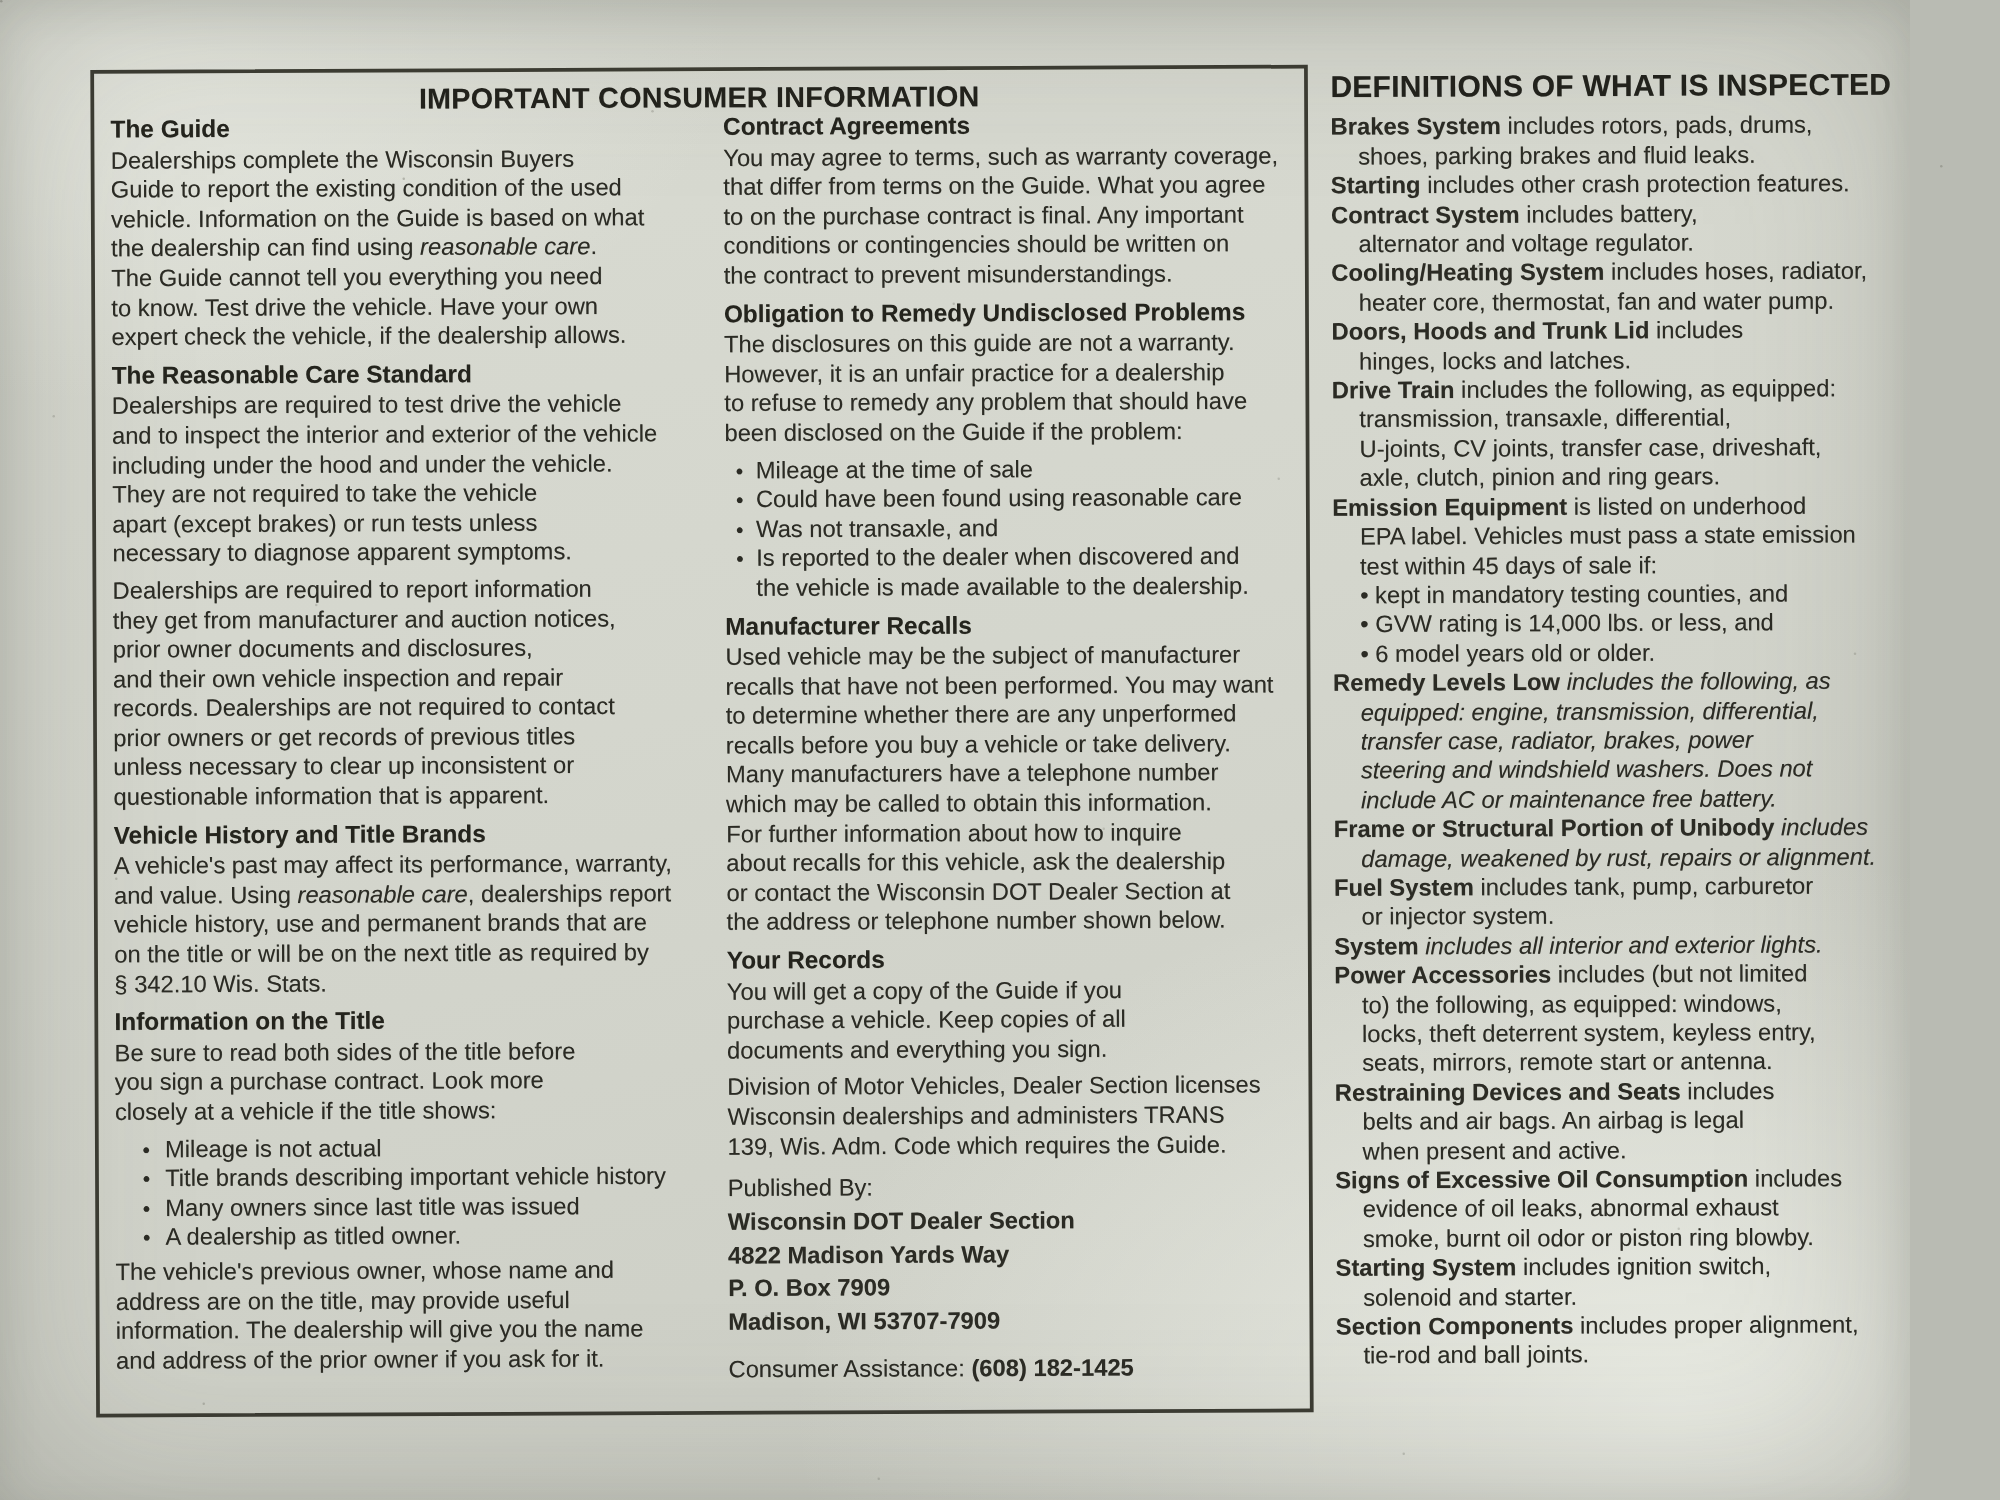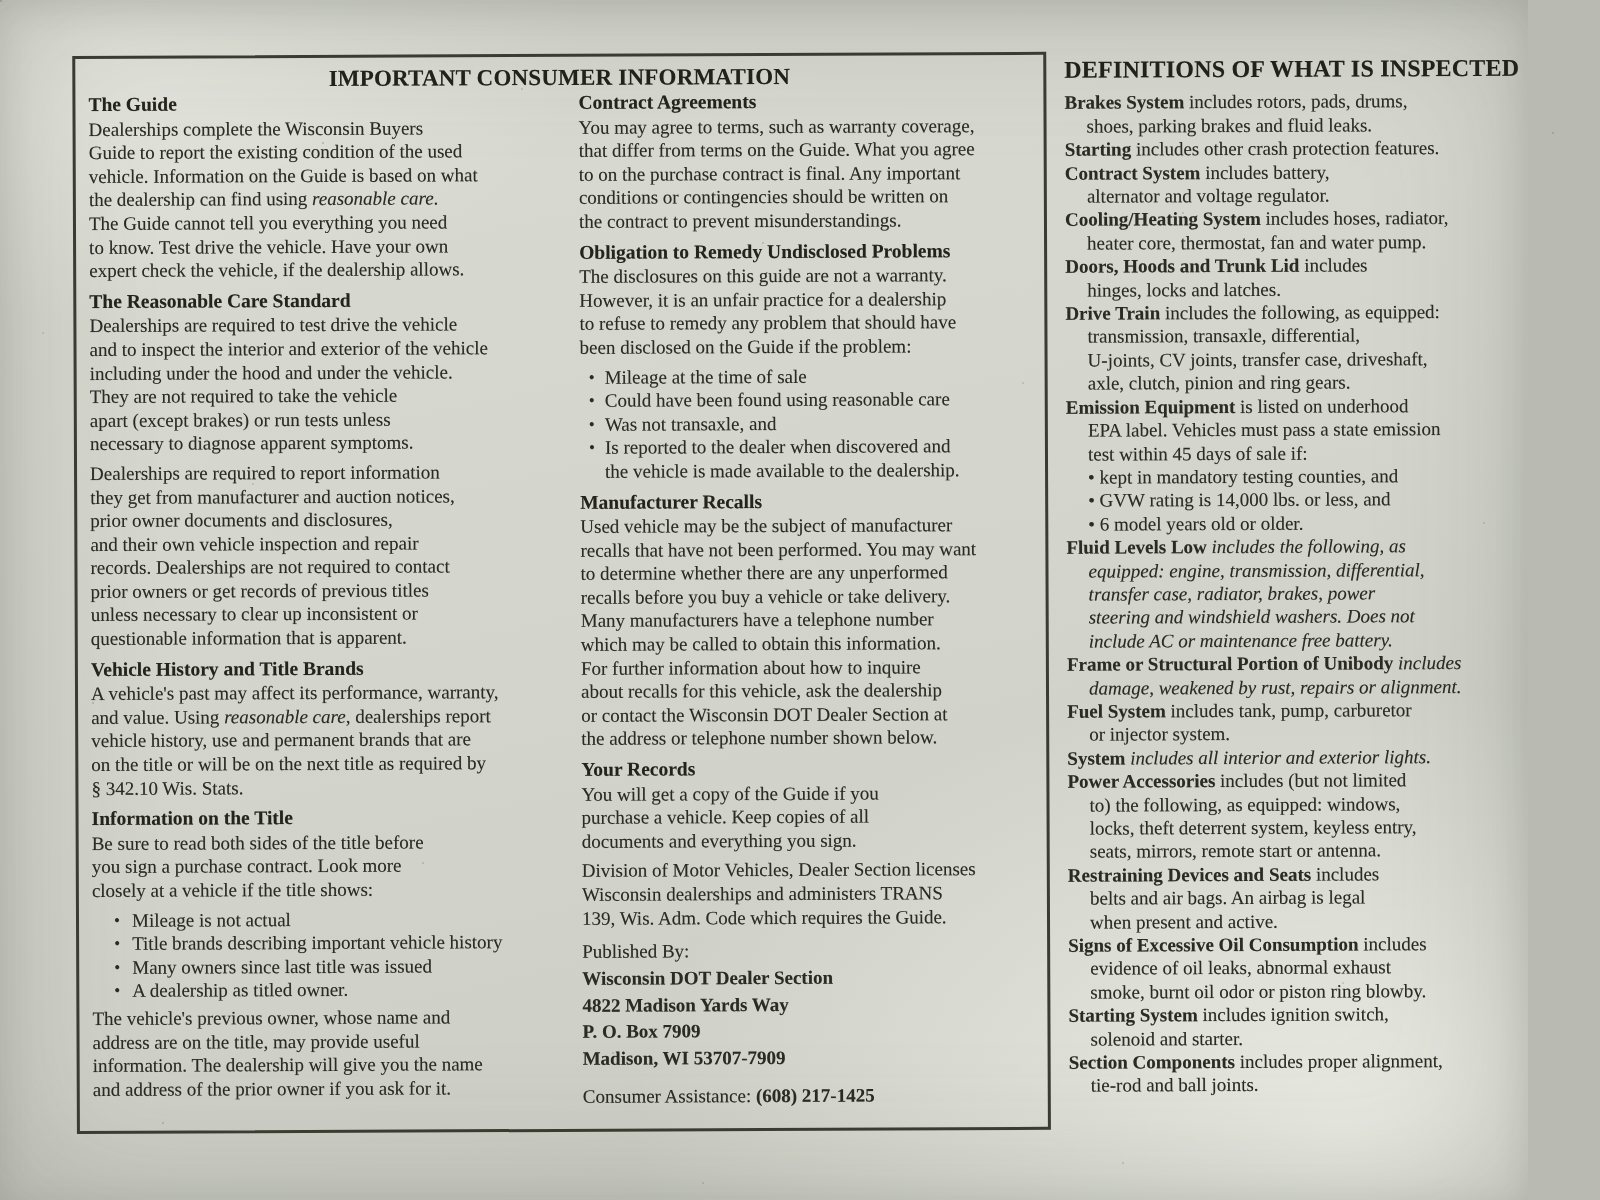--- a/index.html
+++ b/index.html
@@ -9,21 +9,21 @@
   }
   html,body{margin:0;padding:0;}
   body{width:1600px;height:1200px;overflow:hidden;background:#b9bbb3;}
   .sheet{
     position:relative;width:1528px;height:1200px;
     background:
       radial-gradient(1150px 720px at 88% 94%, rgba(238,240,232,.85), rgba(238,240,232,0) 62%),
       radial-gradient(900px 520px at 6% 3%, rgba(233,235,227,.75), rgba(233,235,227,0) 55%),
       linear-gradient(168deg,#d9dbd2 0%,var(--paper) 45%,#cbcdc4 100%);
     box-shadow:inset 0 0 150px rgba(82,84,74,.28), inset 0 8px 34px rgba(82,84,74,.16);
-    font-family:Liberation Serif, serif;
+    font-family:Liberation Sans, sans-serif;
     color:var(--ink);
     text-shadow:0.2px 0.2px 0.5px rgba(43,43,36,.35);
   }
   .sheet::after{
     content:'';position:absolute;left:0;top:0;width:2px;height:2px;border-radius:50%;
     background:rgba(70,70,58,.3);
     box-shadow:
       322px 142px 0 0 rgba(70,70,58,.28), 521px 88px 0 0 rgba(70,70,58,.22),
       1182px 212px 0 0 rgba(70,70,58,.25), 252px 483px 0 0 rgba(70,70,58,.2),
       92px 702px 0 0 rgba(70,70,58,.25), 1483px 522px 0 0 rgba(70,70,58,.2),
@@ -152,21 +152,21 @@
 purchase a vehicle. Keep copies of all
 documents and everything you sign.</span></div>
           <div class="p"><span>Division of Motor Vehicles, Dealer Section licenses
 Wisconsin dealerships and administers TRANS
 139, Wis. Adm. Code which requires the Guide.</span></div>
           <div class="p publisher-label"><span>Published By:</span></div>
           <div class="p address"><span class="b">Wisconsin DOT Dealer Section
 4822 Madison Yards Way
 P. O. Box 7909
 Madison, WI 53707-7909</span></div>
-          <div class="p contact"><span>Consumer Assistance: </span><span class="b">(608) 217-1425</span></div>
+          <div class="p contact"><span>Consumer Assistance: </span><span class="b">(608) 182-1425</span></div>
         </div>
     </div>
     <div class="defs">
       <div class="defs-title">DEFINITIONS OF WHAT IS INSPECTED</div>
       <div class="defs-list">
           <div class="def"><span class="b">Brakes System</span><span> includes rotors, pads, drums,
 shoes, parking brakes and fluid leaks.</span></div>
           <div class="def"><span class="b">Starting</span><span> includes other crash protection features.</span></div>
           <div class="def"><span class="b">Contract System</span><span> includes battery,
 alternator and voltage regulator.</span></div>
@@ -177,21 +177,21 @@
           <div class="def"><span class="b">Drive Train</span><span> includes the following, as equipped:
 transmission, transaxle, differential,
 U-joints, CV joints, transfer case, driveshaft,
 axle, clutch, pinion and ring gears.</span></div>
           <div class="def"><span class="b">Emission Equipment</span><span> is listed on underhood
 EPA label. Vehicles must pass a state emission
 test within 45 days of sale if:
 • kept in mandatory testing counties, and
 • GVW rating is 14,000 lbs. or less, and
 • 6 model years old or older.</span></div>
-          <div class="def"><span class="b">Fluid Levels Low</span><span class="it"> includes the following, as
+          <div class="def"><span class="b">Remedy Levels Low</span><span class="it"> includes the following, as
 equipped: engine, transmission, differential,
 transfer case, radiator, brakes, power
 steering and windshield washers. Does not
 include AC or maintenance free battery.</span></div>
           <div class="def"><span class="b">Frame or Structural Portion of Unibody</span><span class="it"> includes
 damage, weakened by rust, repairs or alignment.</span></div>
           <div class="def"><span class="b">Fuel System</span><span> includes tank, pump, carburetor
 or injector system.</span></div>
           <div class="def"><span class="b">System</span><span class="it"> includes all interior and exterior lights.</span></div>
           <div class="def"><span class="b">Power Accessories</span><span> includes (but not limited

